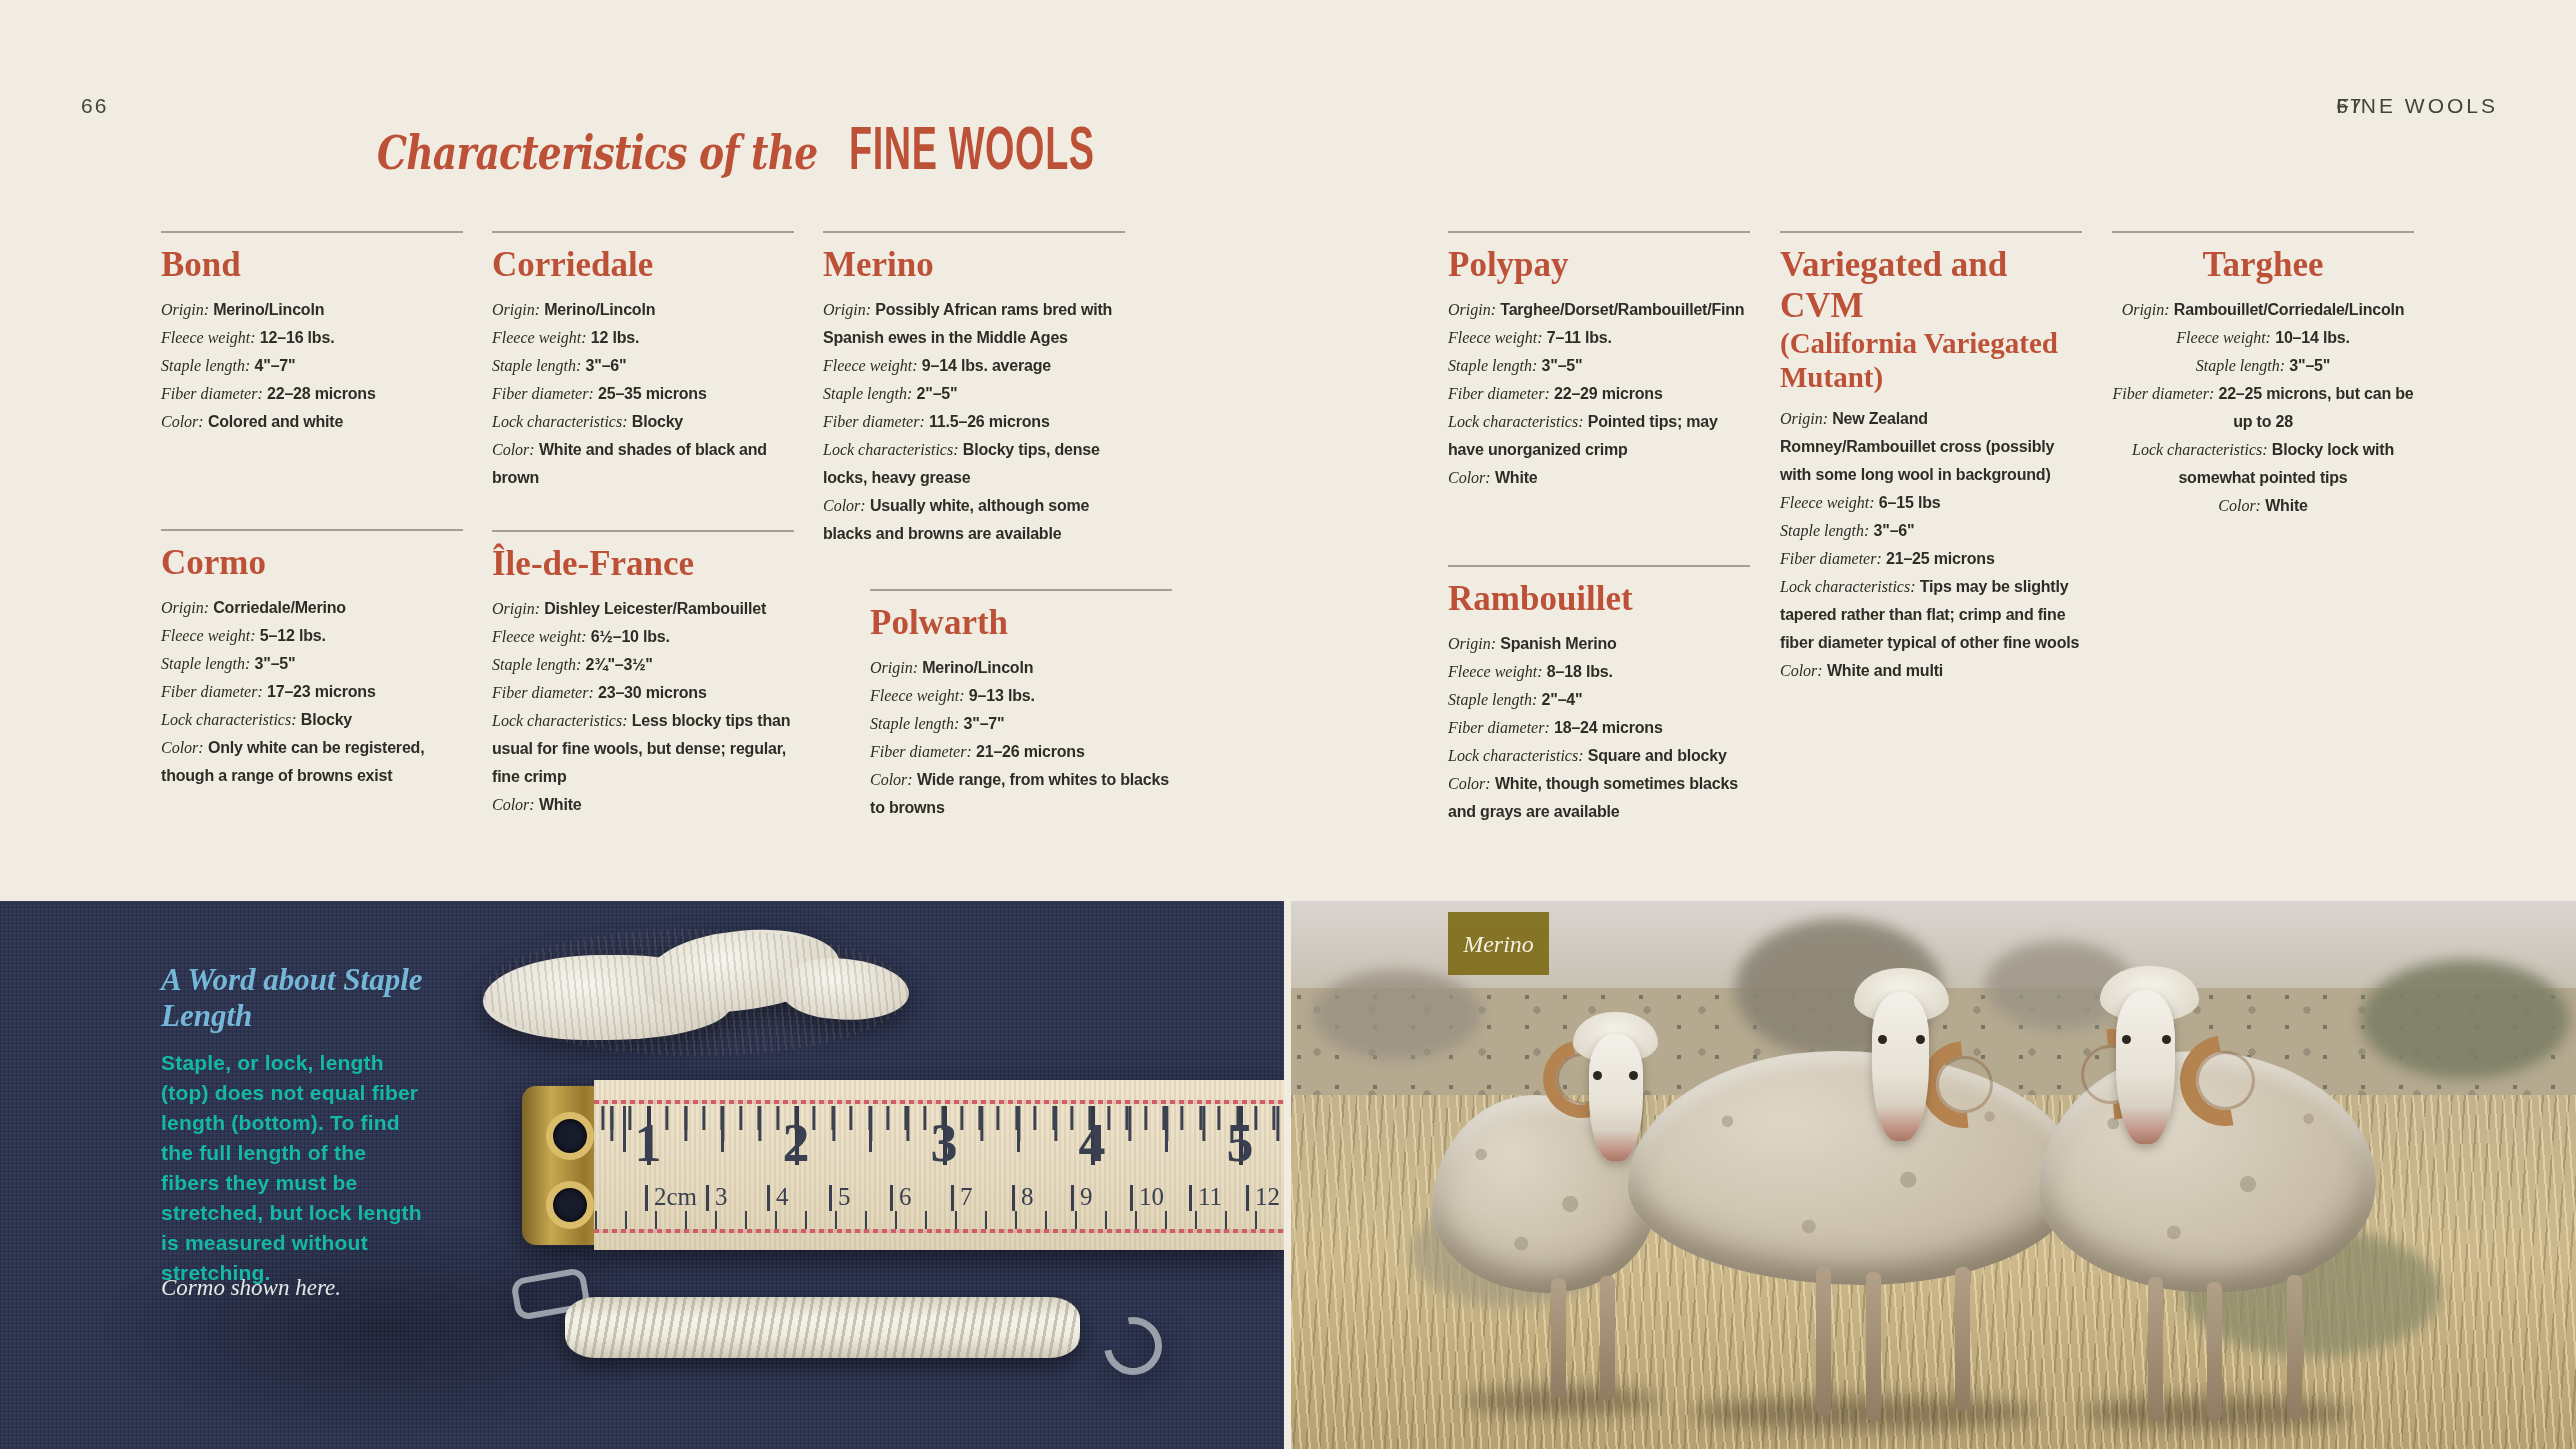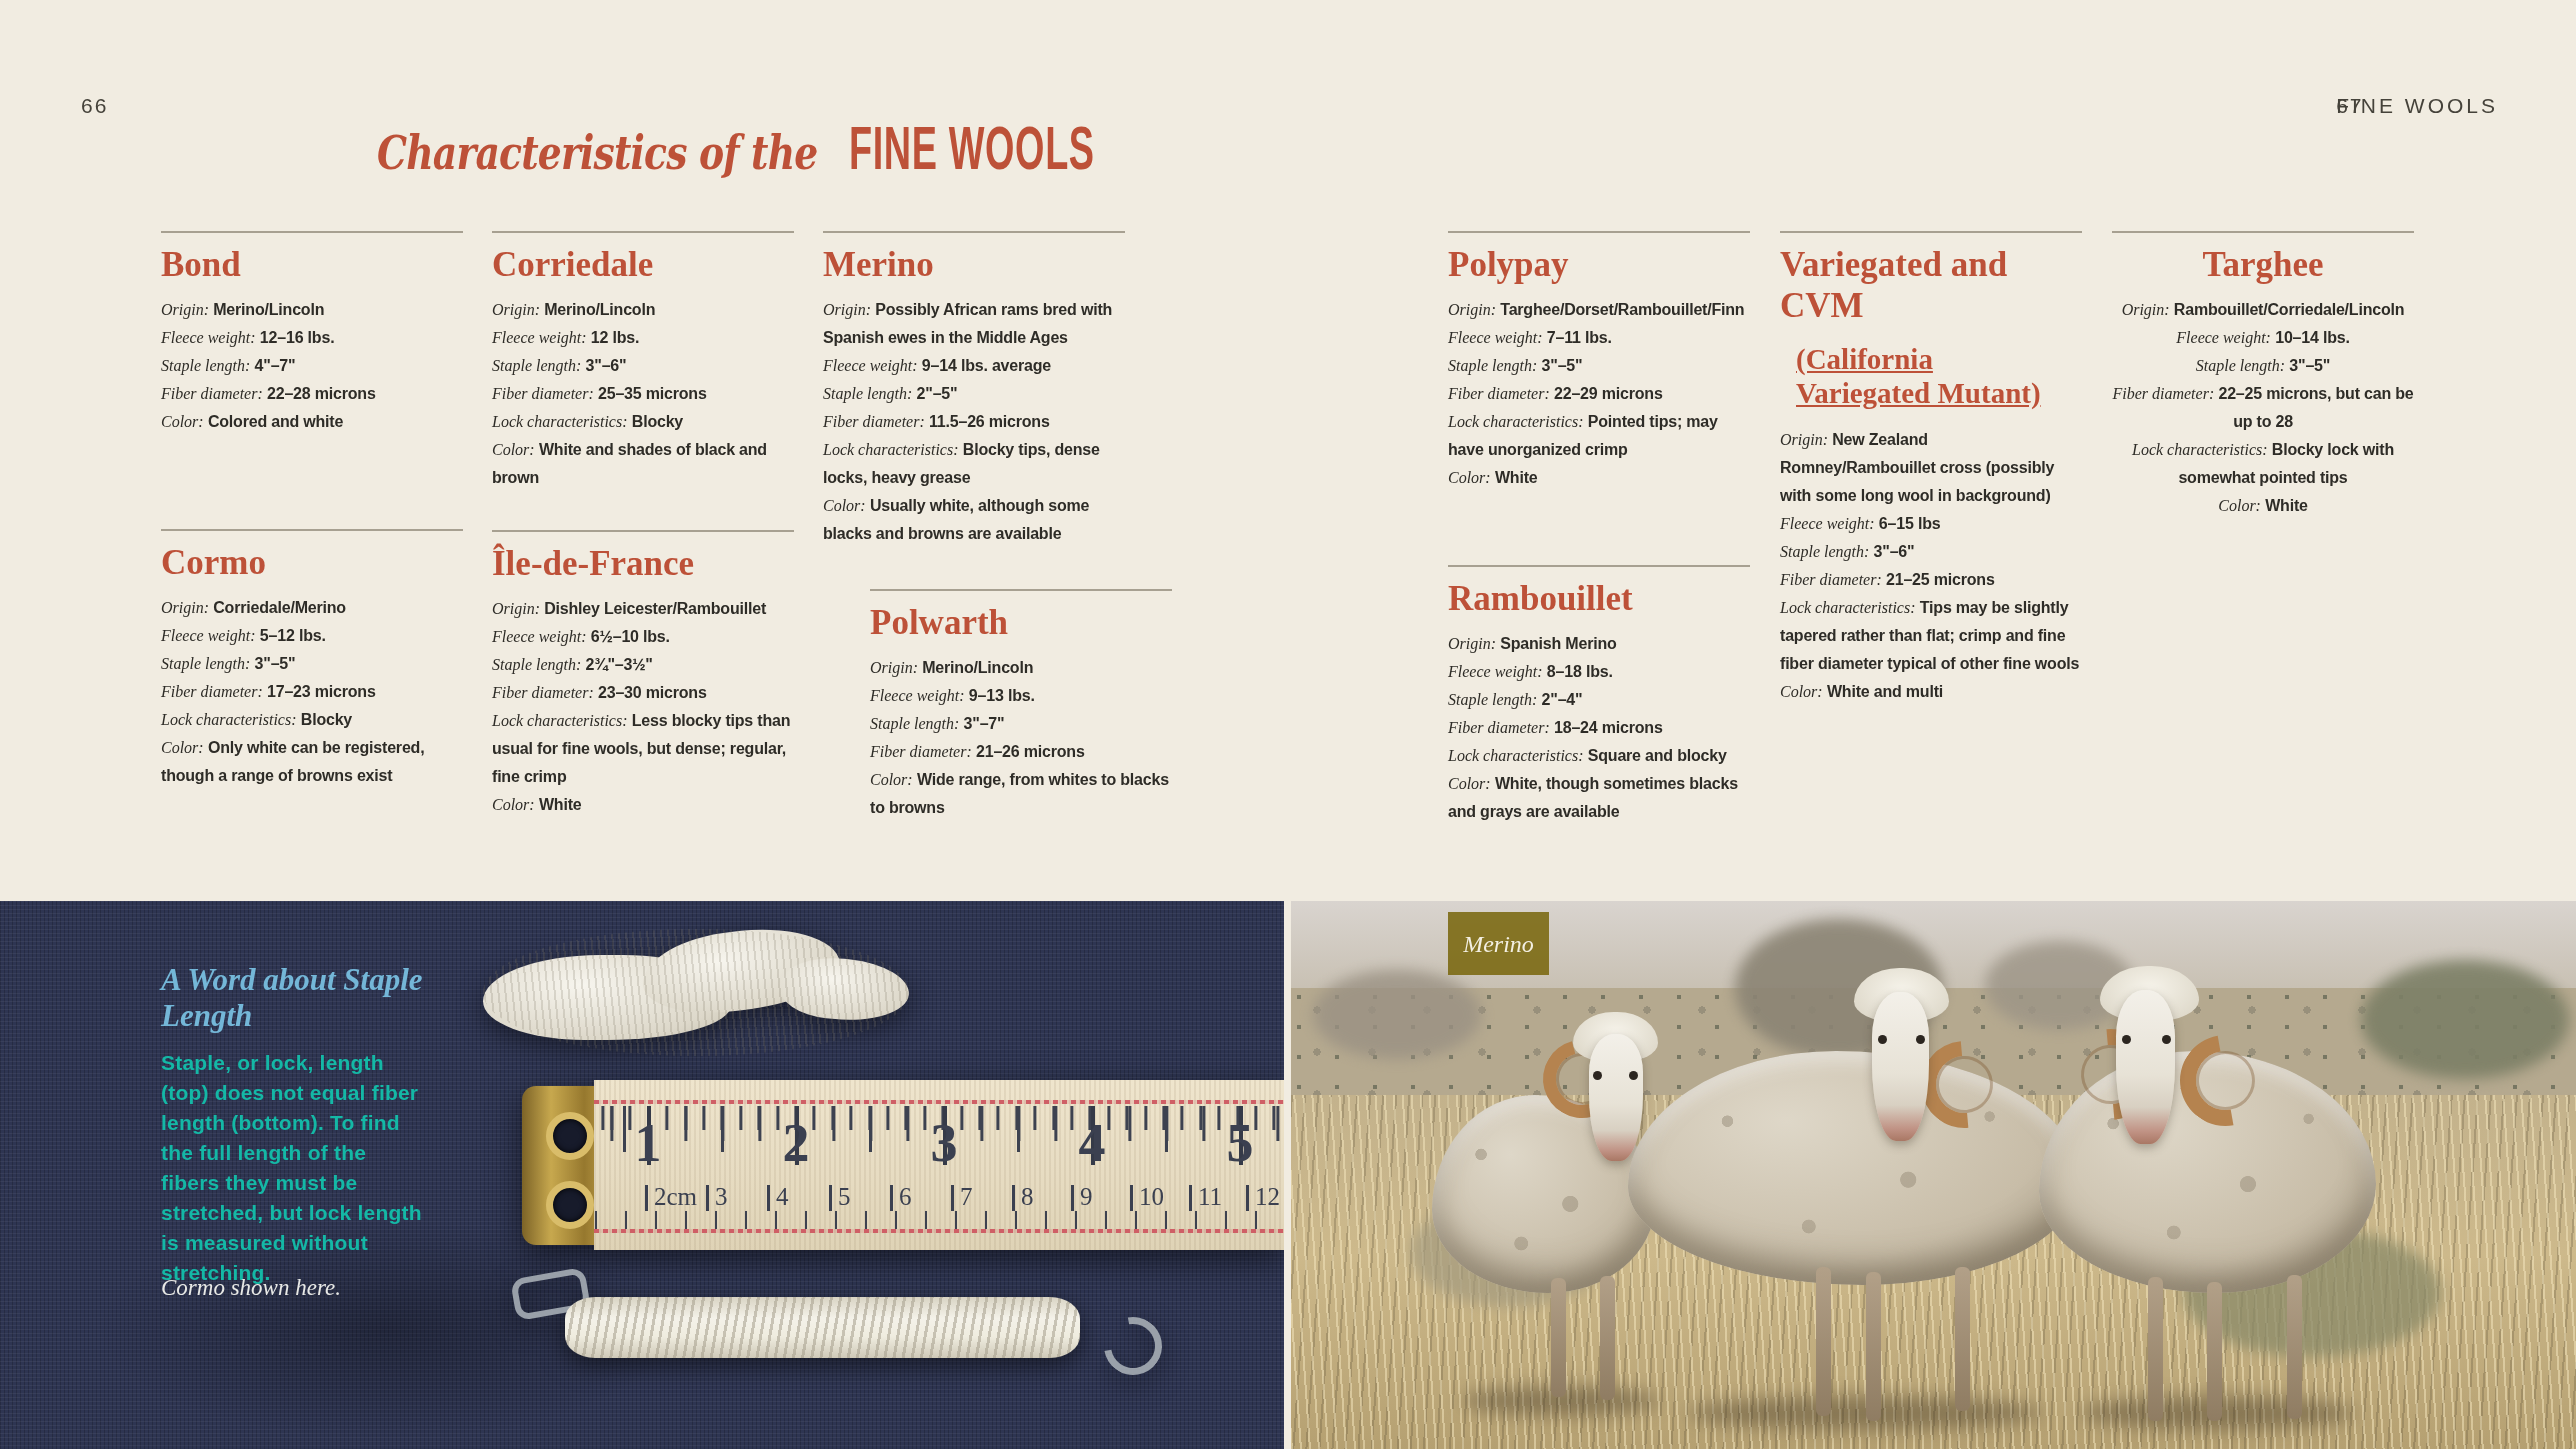--- a/index.html
+++ b/index.html
@@ -15,21 +15,21 @@
   
   .title{position:absolute;left:377px;top:117px;margin:0;white-space:nowrap;color:#bd5138;display:flex;align-items:baseline;}
   .title-script{display:inline-block;font:700 italic 46px/63px "DejaVu Serif",serif;letter-spacing:-1px;
                 transform:scaleX(.82);transform-origin:left bottom;}
   .title-caps{display:inline-block;font:700 61px/63px "Liberation Sans",sans-serif;letter-spacing:1px;
               transform:scaleX(.62);transform-origin:left bottom;margin-left:-65px;}
 
   
   .breed{position:absolute;width:302px;border-top:2px solid #a7a091;}
   .breed-name{margin:0;padding-top:11px;font:700 35px/41px "Liberation Serif",serif;color:#bd5138;}
-  .breed-subname{margin:16px;font:700 29px/34px "Liberation Serif",serif;color:#bd5138;text-decoration:underline;}
+  .breed-subname{margin:0;font:700 29px/34px "Liberation Serif",serif;color:#bd5138;}
   .breed-fields{margin-top:11px;}
   .field{font-size:0;color:#2e2c27;}
   .field span{font-size:initial;}
   .flabel{font:italic 400 24px/28px "Liberation Serif",serif;}
   .fvalue{font:700 21px/28px "Liberation Sans",sans-serif;letter-spacing:-0.2px;}
 
   
   .bottom{position:absolute;left:0;top:901px;width:2576px;height:549px;}
   .panel-left{position:absolute;left:0;top:0;width:1284px;height:549px;background:#2e3552;overflow:hidden;}
   .panel-left .fabric{position:absolute;inset:0;

